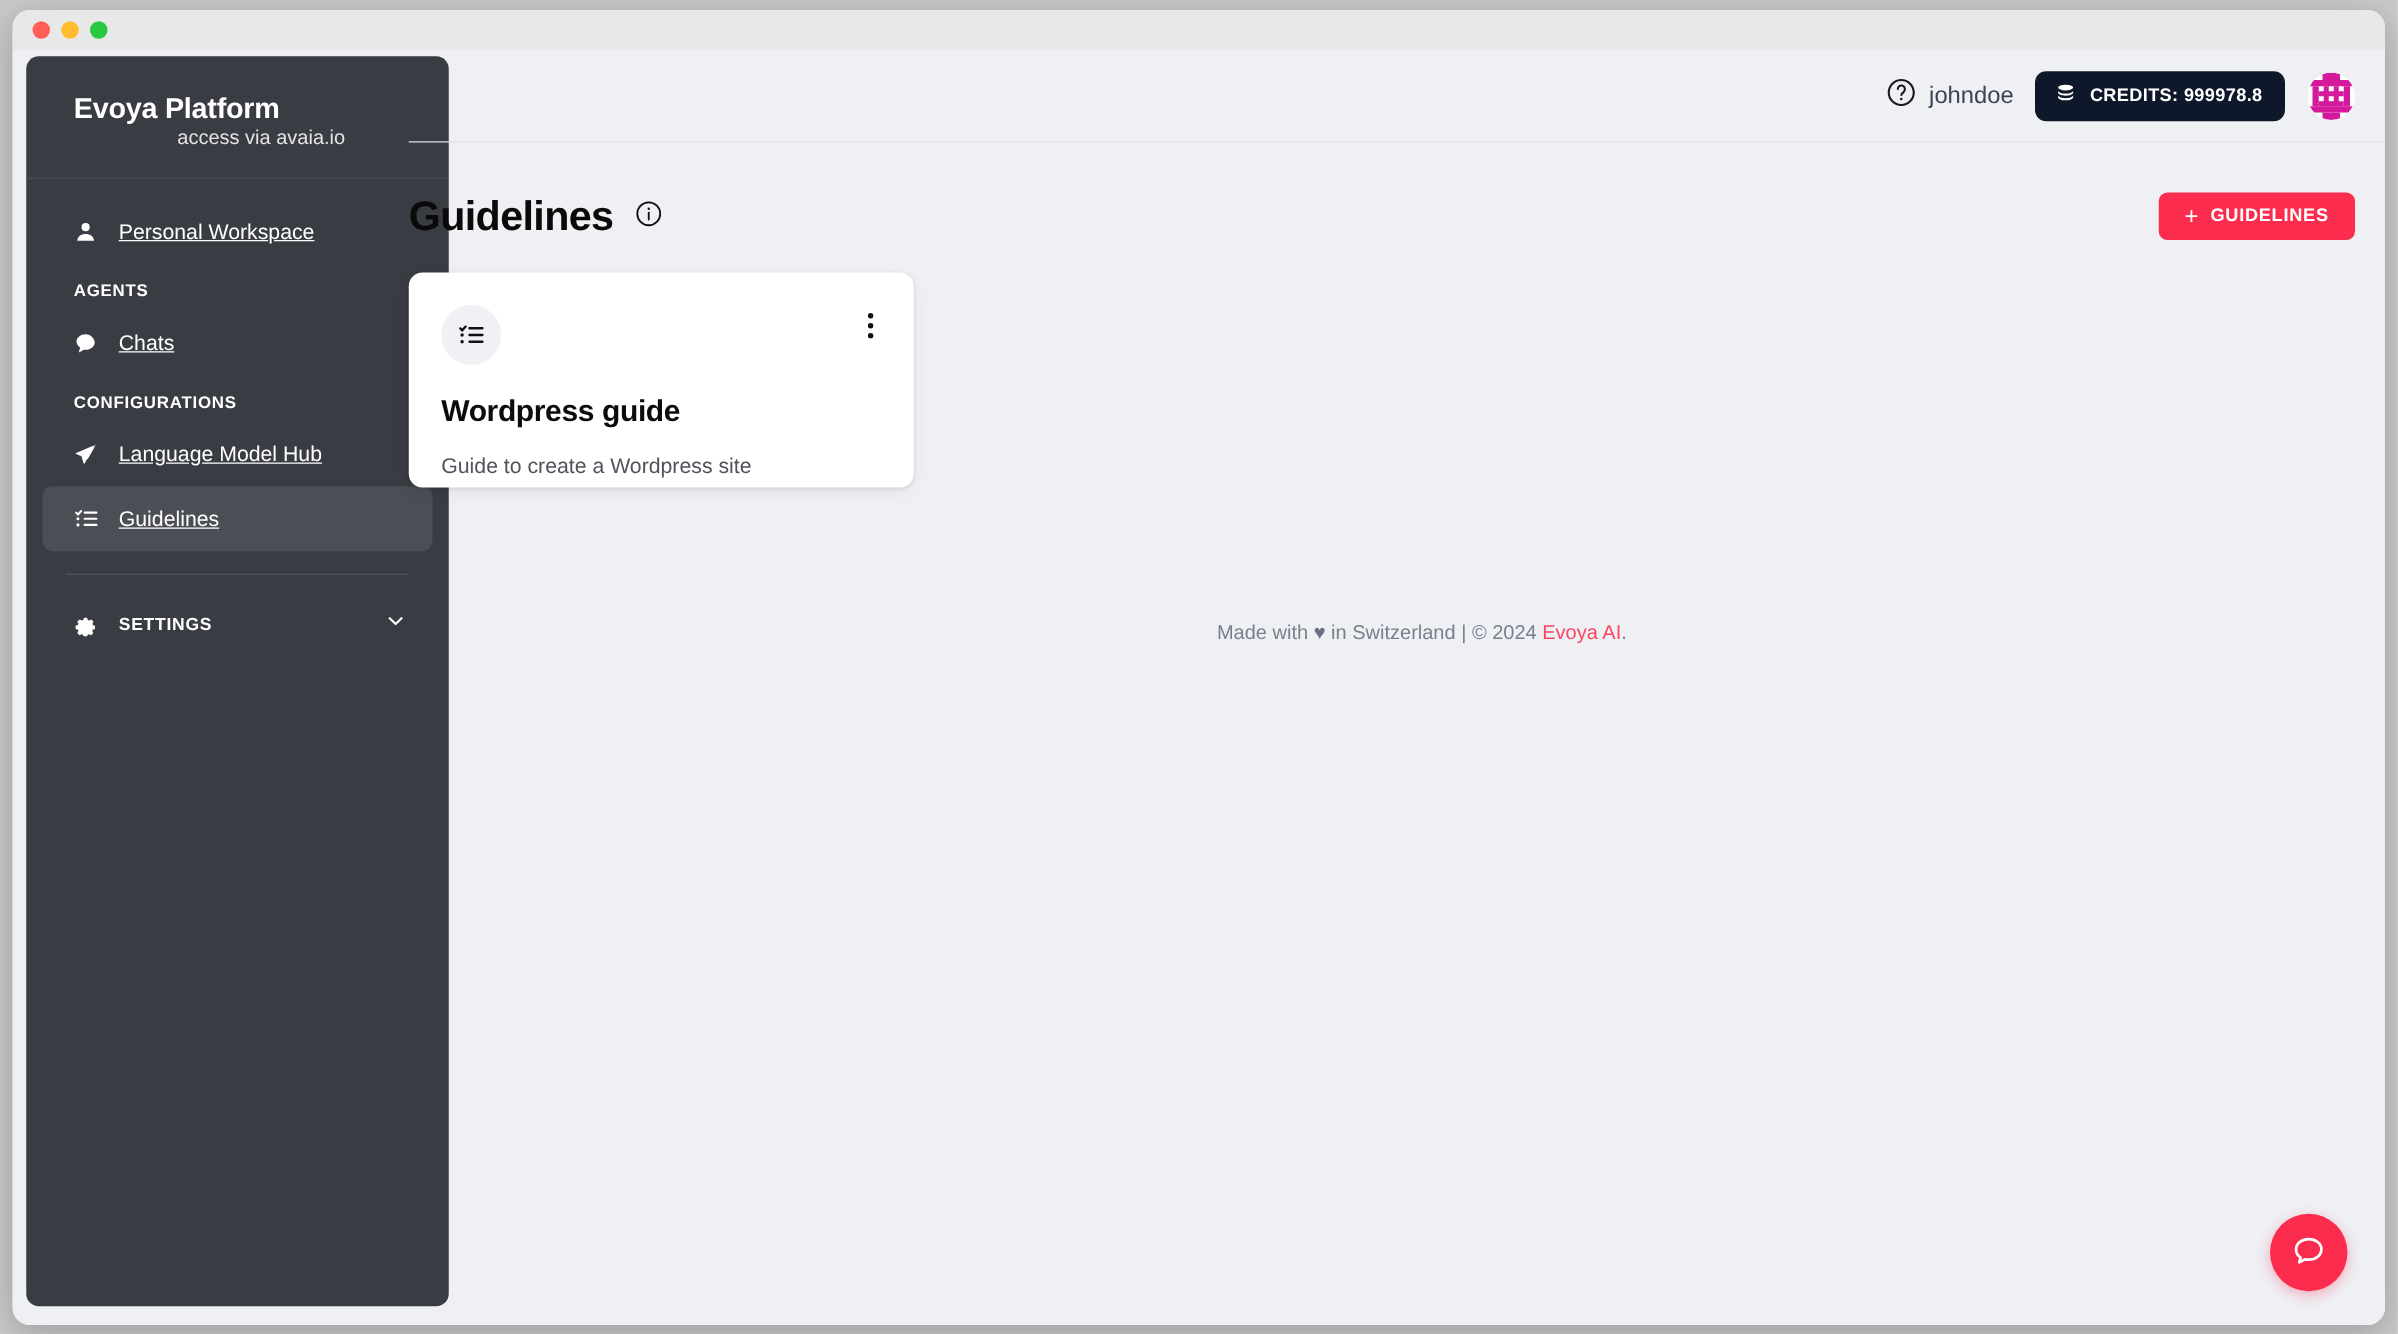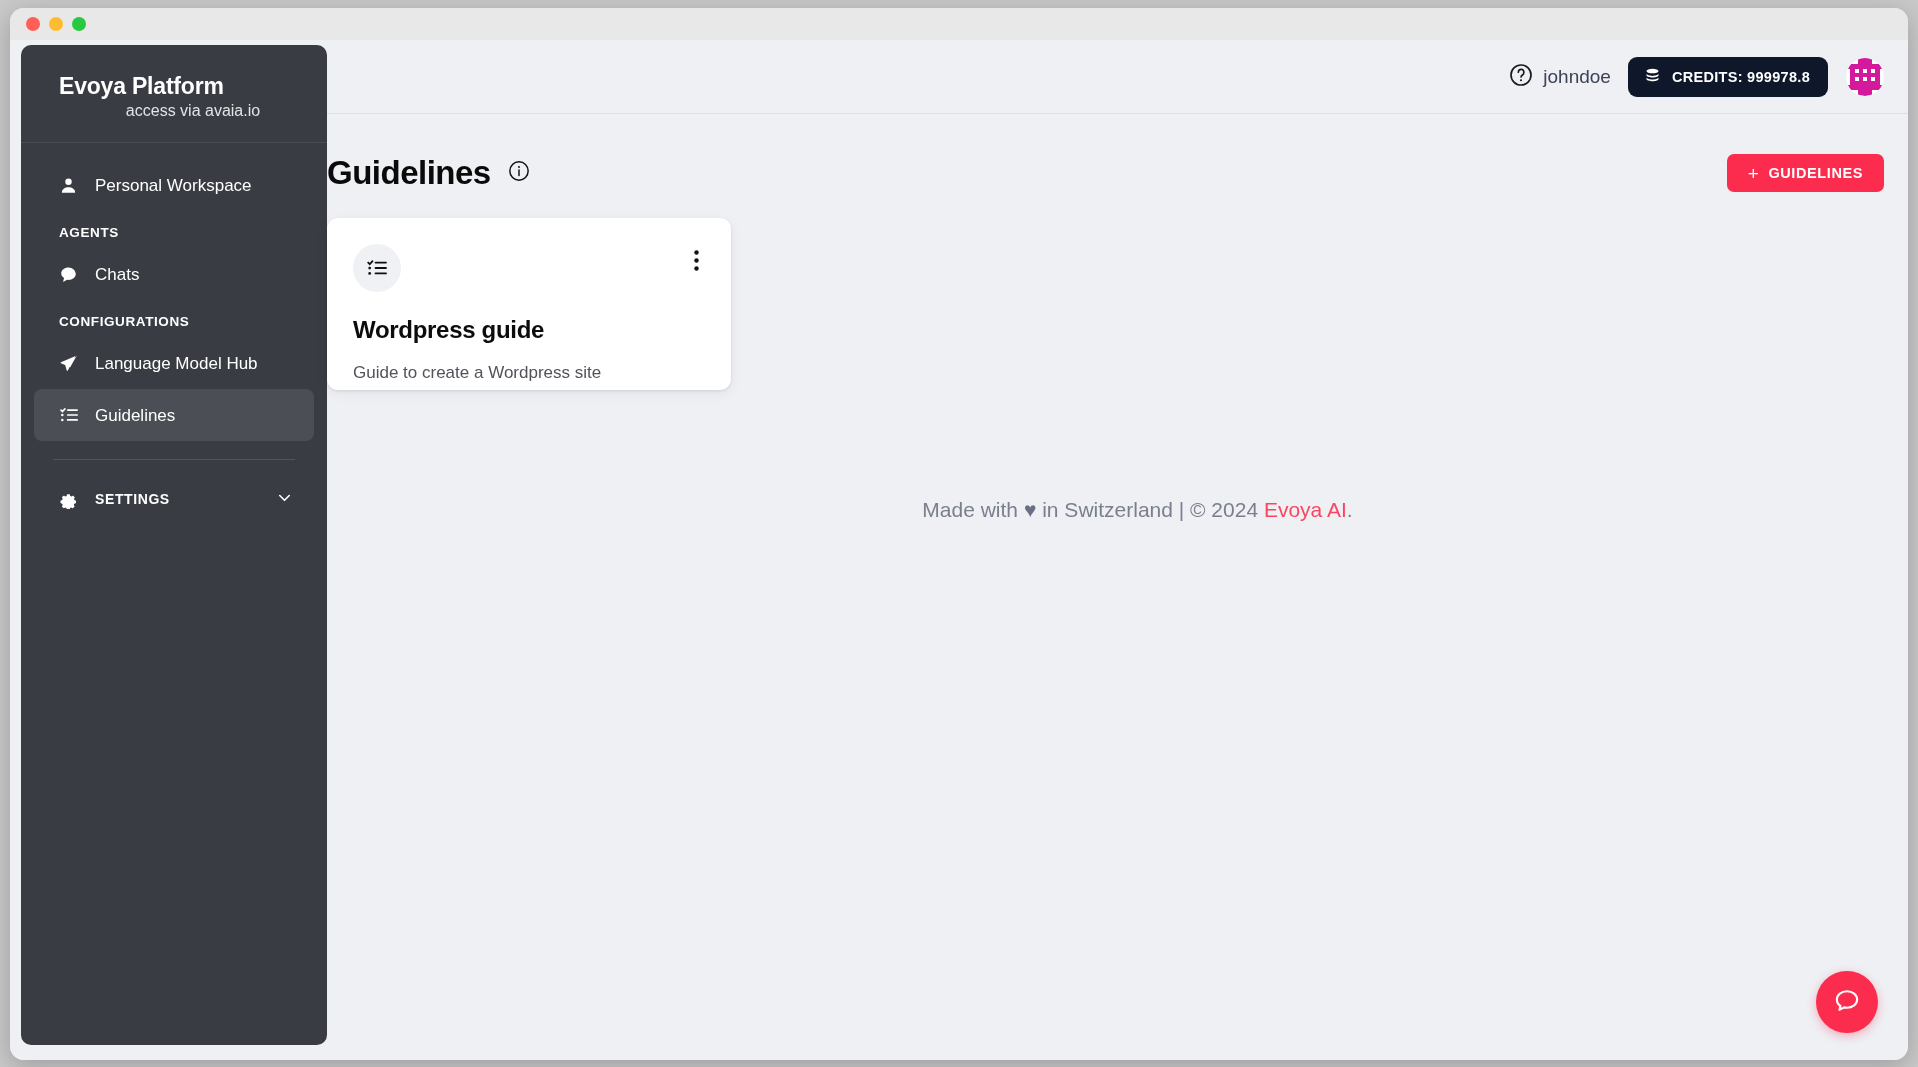--- a/index.html
+++ b/index.html
@@ -52,21 +52,21 @@
     width: 100%;
     height: 1020px;
     background: #eef0f4;
   }
 
   
   .sidebar {
     position: absolute;
     left: 11px;
     top: 5px;
-    width: 306px;
+    width: 338px;
     height: 1000px;
     background: #3a3c43;
     border-radius: 10px;
     color: #ffffff;
     overflow: hidden;
   }
   .brand {
     padding: 28px 0 22px 38px;
     border-bottom: 1px solid #4a4c53;
   }
@@ -88,20 +88,21 @@
 
   .nav-item {
     display: flex;
     align-items: center;
     height: 52px;
     margin: 0 13px;
     padding-left: 25px;
     border-radius: 8px;
     cursor: pointer;
     color: #ffffff;
+    text-decoration: underline;
   }
   .nav-item.active { background: #4c4e55; }
   .nav-ico {
     width: 26px;
     display: flex;
     align-items: center;
     justify-content: flex-start;
     margin-right: 10px;
     flex: 0 0 26px;
   }
@@ -270,21 +271,21 @@
     font-size: 17px;
     color: #52525b;
     margin-top: 19px;
   }
 
   .footer {
     position: absolute;
     top: 280px;
     left: 0; right: 0;
     text-align: center;
-    font-size: 21px;
+    font-size: 16px;
     color: #7a7f8e;
     padding-left: 40px;
   }
   .footer .heart { color: #6b6f84; }
   .footer a { color: #fb4560; text-decoration: none; }
 
   .fab {
     position: absolute;
     right: 30px;
     bottom: 27px;

